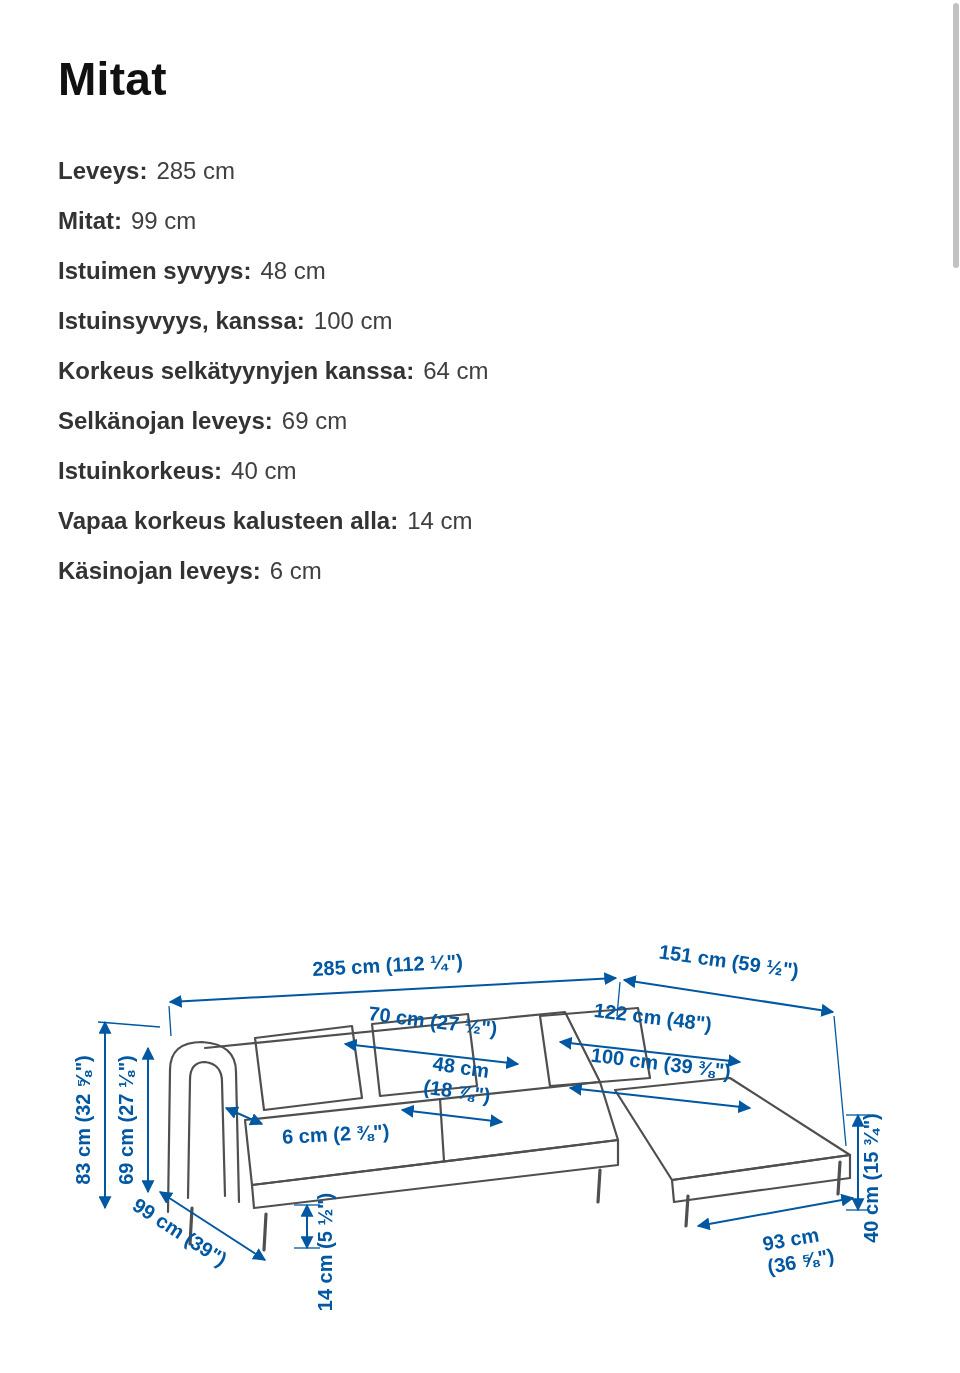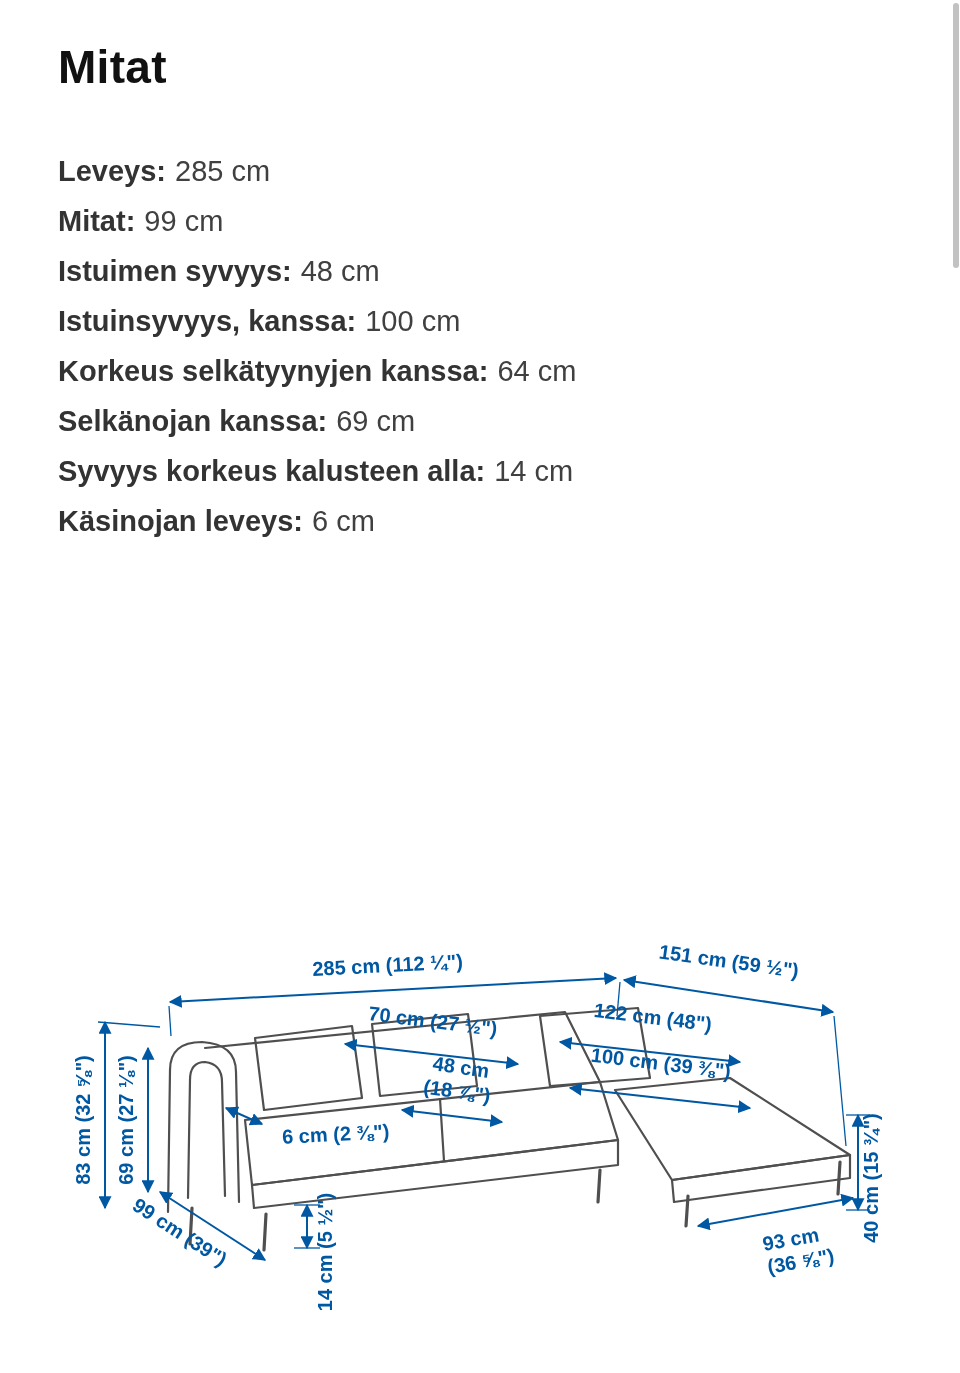--- a/index.html
+++ b/index.html
@@ -1,43 +1,44 @@
 <!DOCTYPE html>
 <html><head>
 <meta charset="utf-8">
 <style>
   * { margin:0; padding:0; box-sizing:border-box; }
   html,body { width:960px; height:1373px; background:#ffffff;
               font-family:"Liberation Sans", sans-serif; }
   .page { position:relative; width:960px; height:1373px; overflow:hidden; background:#fff; }
-  .title { position:absolute; left:58px; top:40px; font-size:46px; font-weight:700;
+  .title { position:absolute; left:58px; top:52px; font-size:46px; font-weight:700;
            color:#111111; letter-spacing:0.3px; }
   .specs { position:absolute; left:58px; top:146px; }
-  .spec-row { font-size:29px; line-height:50px; color:#404040; white-space:nowrap; }
+  .spec-row { font-size:24px; line-height:50px; color:#404040; white-space:nowrap; }
   .spec-label { font-weight:700; color:#333333; margin-right:9px; }
   .diagram { position:absolute; left:40px; top:930px; }
   .dim-text { font-size:20px; font-weight:700; fill:#0058a3; }
   .scrollbar { position:absolute; right:1px; top:3px; width:6px; height:265px;
                border-radius:3px; background:#c2c2c2; }
 </style>
 </head>
 <body>
 
 <div class="page">
 
   <h1 class="title">Mitat</h1>
 
   <div class="specs">
     <div class="spec-row"><span class="spec-label">Leveys:</span><span class="spec-value">285 cm</span></div>
     <div class="spec-row"><span class="spec-label">Mitat:</span><span class="spec-value">99 cm</span></div>
     <div class="spec-row"><span class="spec-label">Istuimen syvyys:</span><span class="spec-value">48 cm</span></div>
     <div class="spec-row"><span class="spec-label">Istuinsyvyys, kanssa:</span><span class="spec-value">100 cm</span></div>
     <div class="spec-row"><span class="spec-label">Korkeus selkätyynyjen kanssa:</span><span class="spec-value">64 cm</span></div>
-    <div class="spec-row"><span class="spec-label">Selkänojan kanssa:</span><span class="spec-value">69 cm</span></div>
-    <div class="spec-row"><span class="spec-label">Syvyys korkeus kalusteen alla:</span><span class="spec-value">14 cm</span></div>
+    <div class="spec-row"><span class="spec-label">Selkänojan leveys:</span><span class="spec-value">69 cm</span></div>
+    <div class="spec-row"><span class="spec-label">Istuinkorkeus:</span><span class="spec-value">40 cm</span></div>
+    <div class="spec-row"><span class="spec-label">Vapaa korkeus kalusteen alla:</span><span class="spec-value">14 cm</span></div>
     <div class="spec-row"><span class="spec-label">Käsinojan leveys:</span><span class="spec-value">6 cm</span></div>
   </div>
 
   <svg class="diagram" width="880" height="390" viewBox="0 0 880 390">
     <defs>
       <marker id="arr" viewBox="0 0 10 10" refX="9" refY="5" markerWidth="6.5" markerHeight="6.5" orient="auto-start-reverse">
         <path d="M0,0 L10,5 L0,10 z" fill="#0058a3"></path>
       </marker>
     </defs>
 

